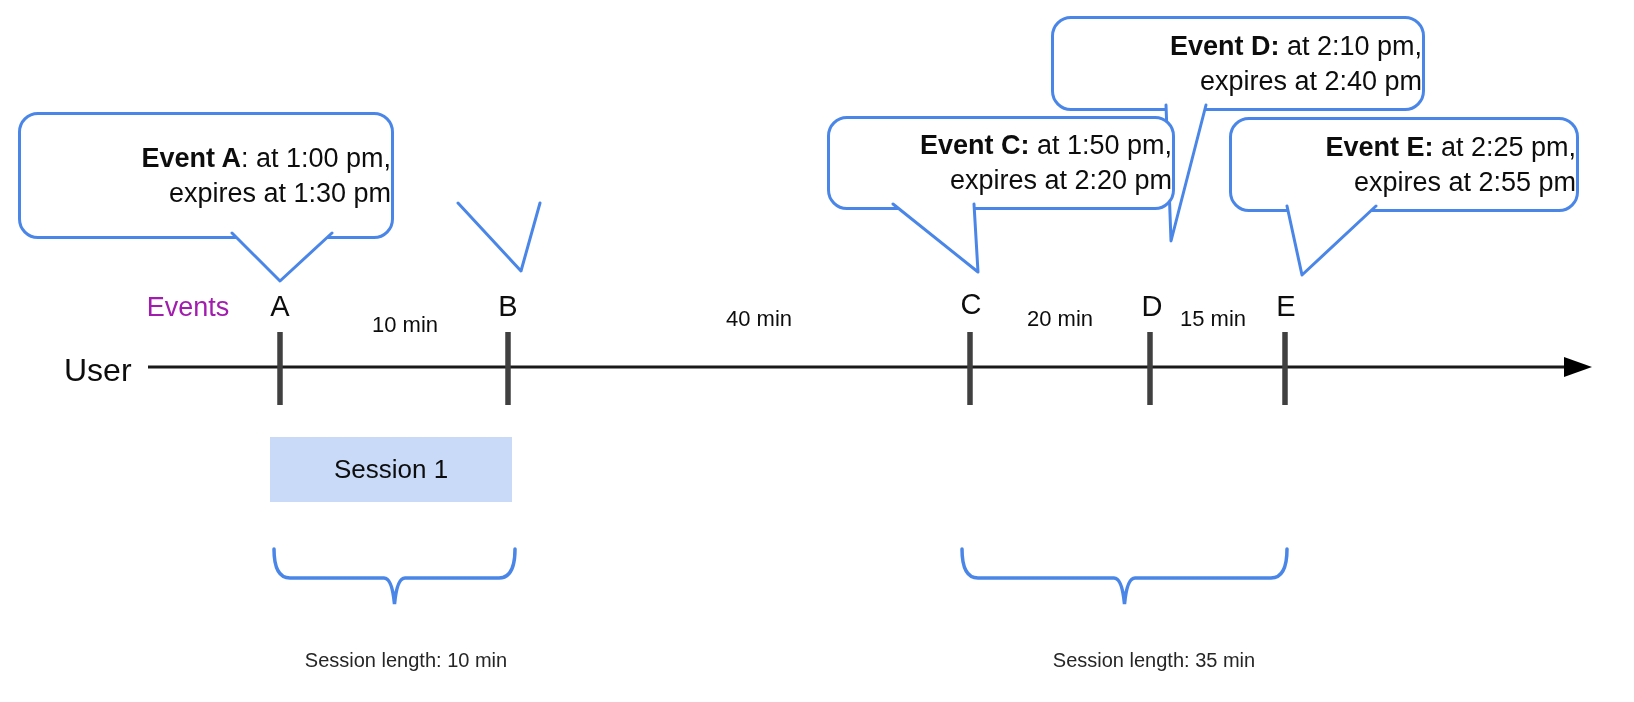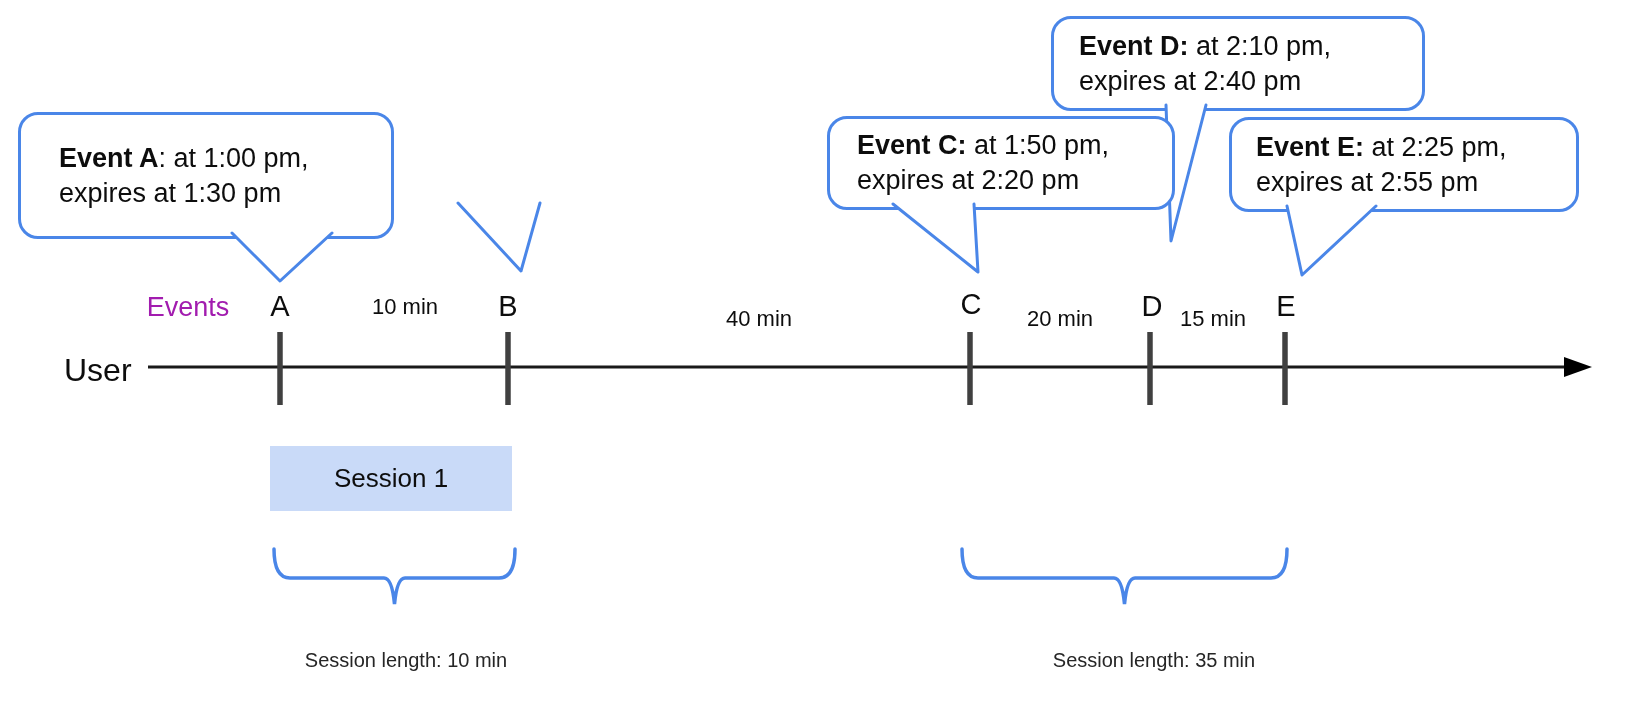--- a/index.html
+++ b/index.html
@@ -5,21 +5,21 @@
   html,body{margin:0;padding:0;background:#ffffff;}
   .canvas{
     position:relative;width:1634px;height:702px;background:#ffffff;overflow:hidden;
     font-family:"Liberation Sans",sans-serif;color:#111111;
   }
   .layer{position:absolute;left:0;top:0;width:1634px;height:702px;pointer-events:none;}
   .bubble{
     position:absolute;box-sizing:border-box;background:#ffffff;
     border:3px solid #4a86e8;border-radius:20px;
     display:flex;flex-direction:column;justify-content:center;
-    font-size:27px;line-height:35px;color:#0d0d0d;z-index:3;
+    font-size:27px;line-height:35px;color:#0d0d0d;z-index:3;align-items:flex-end;
   }
   .bubble b{font-weight:bold;}
   .bubble.back{z-index:1;}
   svg.tails-back{z-index:2;}
   svg.fore{z-index:4;}
   .lbl{position:absolute;white-space:nowrap;z-index:5;}
   .center{transform:translateX(-50%);}
   .evt-letter{font-size:29px;color:#0d0d0d;}
   .gap-label{font-size:22px;color:#0d0d0d;}
   .axis-events{font-size:27px;color:#a21caf;}
@@ -81,25 +81,25 @@
 
   <div class="lbl axis-user" style="left:64px;top:352px;">User</div>
   <div class="lbl axis-events center" style="left:188px;top:292px;">Events</div>
 
   <div class="lbl evt-letter center" style="left:280px;top:290px;">A</div>
   <div class="lbl evt-letter center" style="left:508px;top:290px;">B</div>
   <div class="lbl evt-letter center" style="left:971px;top:288px;">C</div>
   <div class="lbl evt-letter center" style="left:1152px;top:290px;">D</div>
   <div class="lbl evt-letter center" style="left:1286px;top:290px;">E</div>
 
-  <div class="lbl gap-label center" style="left:405px;top:294px;">10 min</div>
+  <div class="lbl gap-label center" style="left:405px;top:312px;">10 min</div>
   <div class="lbl gap-label center" style="left:723px;top:306px;margin-left:36px;">40 min</div>
   <div class="lbl gap-label center" style="left:1060px;top:306px;">20 min</div>
   <div class="lbl gap-label center" style="left:1213px;top:306px;">15 min</div>
 
-  <div class="session-box" style="left:270px;top:446px;width:242px;height:65px;">
+  <div class="session-box" style="left:270px;top:437px;width:242px;height:65px;">
     <span>Session 1</span>
   </div>
 
   <div class="lbl length-label center" style="left:406px;top:649px;">Session length: 10 min</div>
   <div class="lbl length-label center" style="left:1154px;top:649px;">Session length: 35 min</div>
 
 </div>
 
 </body></html>

